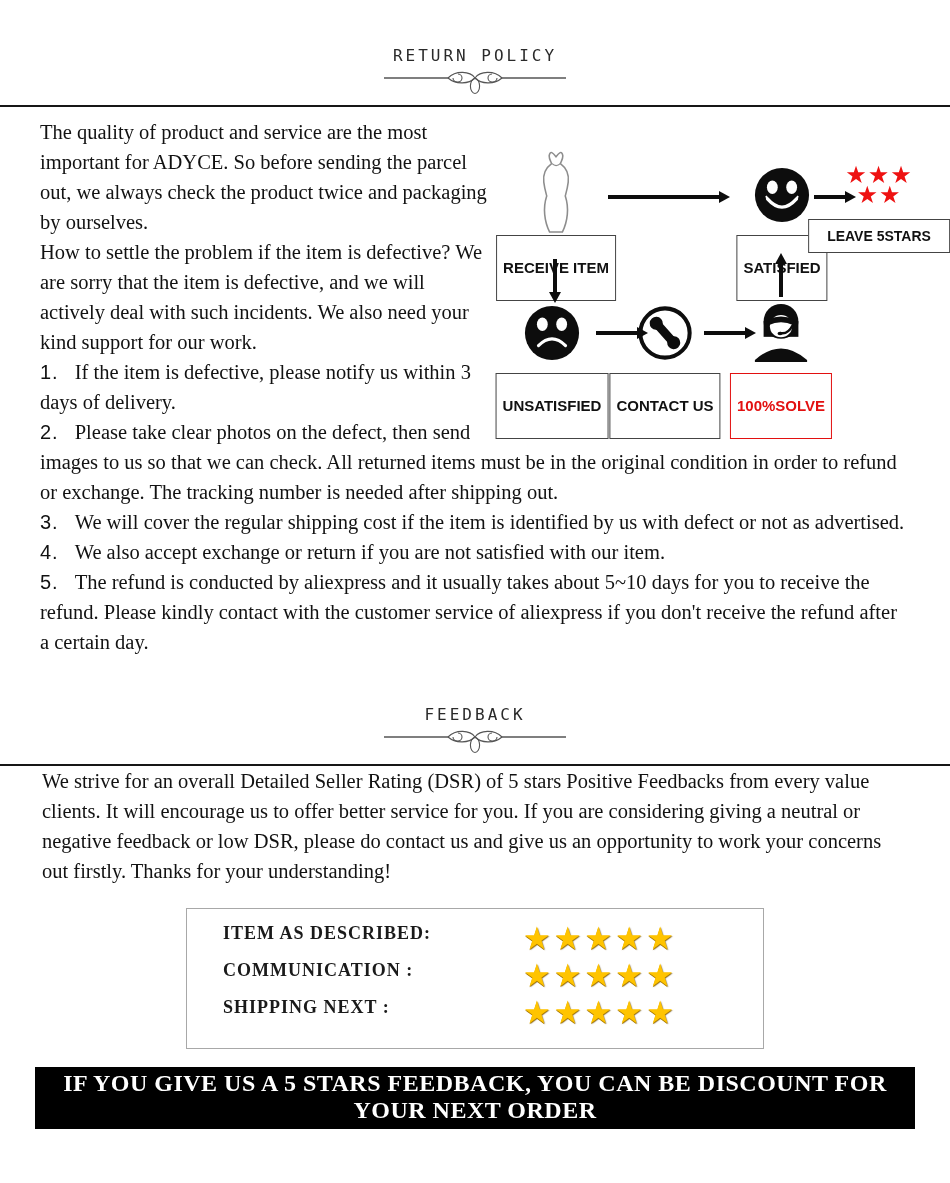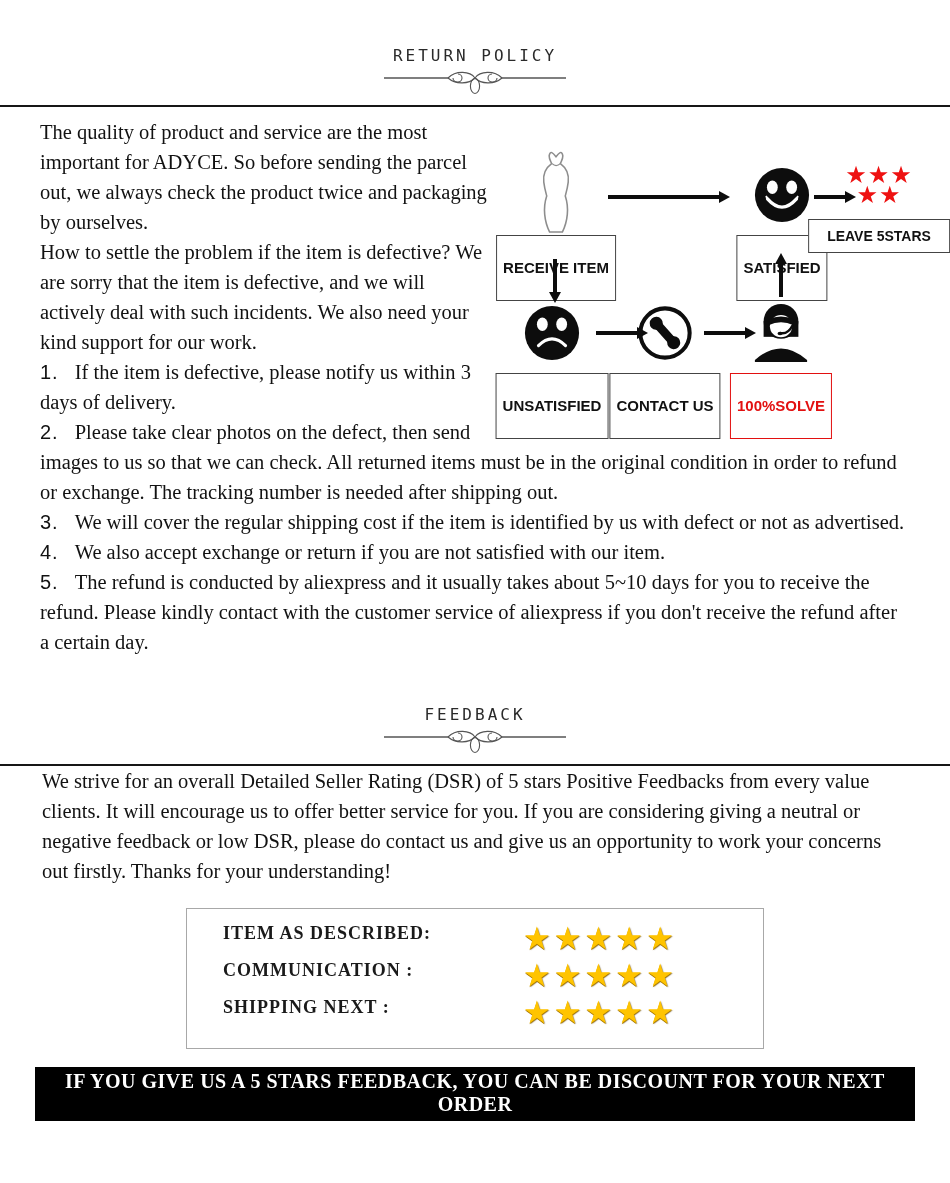--- a/index.html
+++ b/index.html
@@ -84,21 +84,21 @@
     color:#1a1a1a;
   }
   .gold-stars {
     font-size:31px; letter-spacing:3px; line-height:1;
     color:#FFC400;
     text-shadow:0 1px 0 #a87900, 1px 1px 1px rgba(90,60,0,.55);
   }
 
   .banner {
     margin:18px 35px 0 35px; background:#000; color:#fff;
-    text-align:center; font-weight:bold; font-size:20px;
+    text-align:center; font-weight:bold; font-size:24px;
     letter-spacing:.5px; padding:3px 0 5px 0;
     font-family:"Liberation Serif", serif;
   }
 </style>
 </head>
 <body>
 
 <div class="sec-head first">
   <div class="sec-title">RETURN POLICY</div>
   <svg class="flourish" width="190" height="30" viewBox="0 0 190 30">

